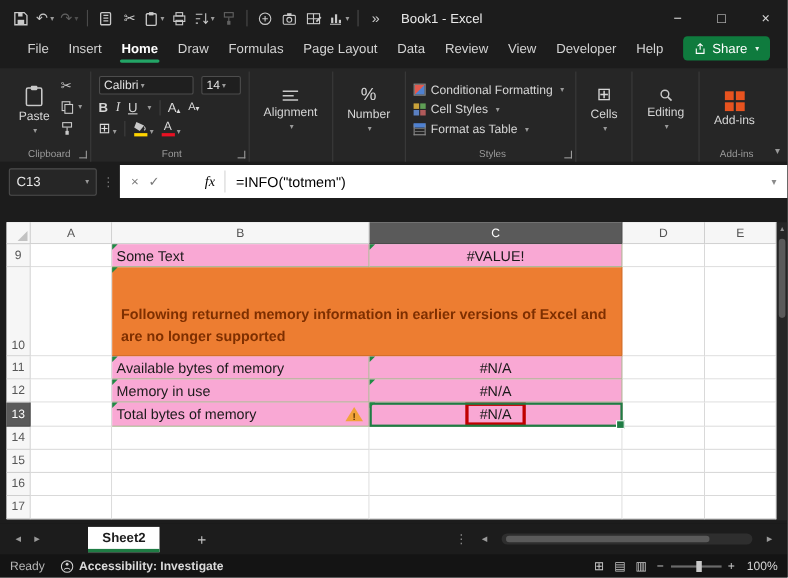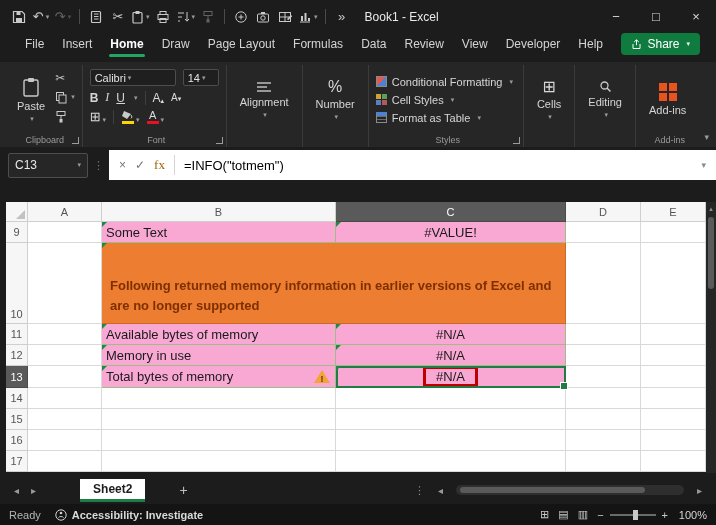--- a/index.html
+++ b/index.html
@@ -53,21 +53,21 @@
   .addins-icon { width: 18px; height: 18px; display: grid; grid-template-columns: 1fr 1fr; gap: 2px; }
   .addins-icon span { background: #e8531f; }
   .ribbon-collapse { position: absolute; right: 7px; bottom: 5px; color: #9a9a9a; font-size: 9px; }
   .biglyph { font-size: 16px; color: #d6d6d6; line-height: 16px; }
 
   
   .formula-row { height: 38px; background: #1c1c1c; display: flex; align-items: center; padding: 4px 0 6px 8px; flex: 0 0 auto; }
   .namebox { width: 80px; height: 25px; background: #262626; border: 1px solid #4d4d4d; border-radius: 2px; color: #e8e8e8; font-size: 12px; display: flex; align-items: center; justify-content: space-between; padding: 0 6px; }
   .fdots { color: #7a7a7a; font-size: 11px; padding: 0 5px; }
   .fbar { flex: 1; height: 30px; background: #fff; display: flex; align-items: center; gap: 9px; padding: 0 10px; font-size: 12px; color: #777; }
-  .fbar .fx { font-family: "Liberation Serif", serif; font-size: 13px; color: #a16207; }
+  .fbar .fx { font-style: italic; font-family: "Liberation Serif", serif; font-size: 13px; color: #000000; margin-left: 32px; }
   .fbar .vline { width: 1px; height: 20px; background: #d5d5d5; }
   .fbar .formula { color: #000; font-size: 13px; }
   .fbar .expand { margin-left: auto; color: #8a8a8a; font-size: 9px; }
 
   
   .sheet-wrap { flex: 1 1 auto; background: #1c1c1c; position: relative; padding: 17px 0 0 6px; overflow: hidden; }
   .grid { display: grid; grid-template-columns: 22px 74px 234px 230px 75px 65px; grid-template-rows: 20px 21px 81px 21px 21px 22px 21px 21px 21px 21px; width: 700px; background: #fff; }
   .hdr { background: #f6f6f6; border-right: 1px solid #cfcfcf; border-bottom: 1px solid #cfcfcf; display: flex; align-items: center; justify-content: center; font-size: 11px; color: #555; }
   .hdr.sel { background: #5a5a5a; color: #fff; border-color: #4a4a4a; }
   .hdr.bottomnum { align-items: flex-end; padding-bottom: 3px; }
@@ -221,22 +221,22 @@
           <span>×</span>
         </span>
     </div>
   </div>
 
   <div class="tabrow">
     <span class="rtab">File</span>
     <span class="rtab">Insert</span>
     <span class="rtab active">Home</span>
     <span class="rtab">Draw</span>
+    <span class="rtab">Formulas</span>
     <span class="rtab">Page Layout</span>
-    <span class="rtab">Formulas</span>
     <span class="rtab">Data</span>
     <span class="rtab">Review</span>
     <span class="rtab">View</span>
     <span class="rtab">Developer</span>
     <span class="rtab">Help</span>
     <span class="share-btn">
       <svg width="11" height="11" viewBox="0 0 11 11">
           <path d="M5.5 1v5.2" stroke="#fff" fill="none"></path>
           <path d="M3.2 3L5.5 .8 7.8 3" stroke="#fff" fill="none"></path>
           <path d="M2 5v4.5h7V5" stroke="#fff" fill="none"></path>

